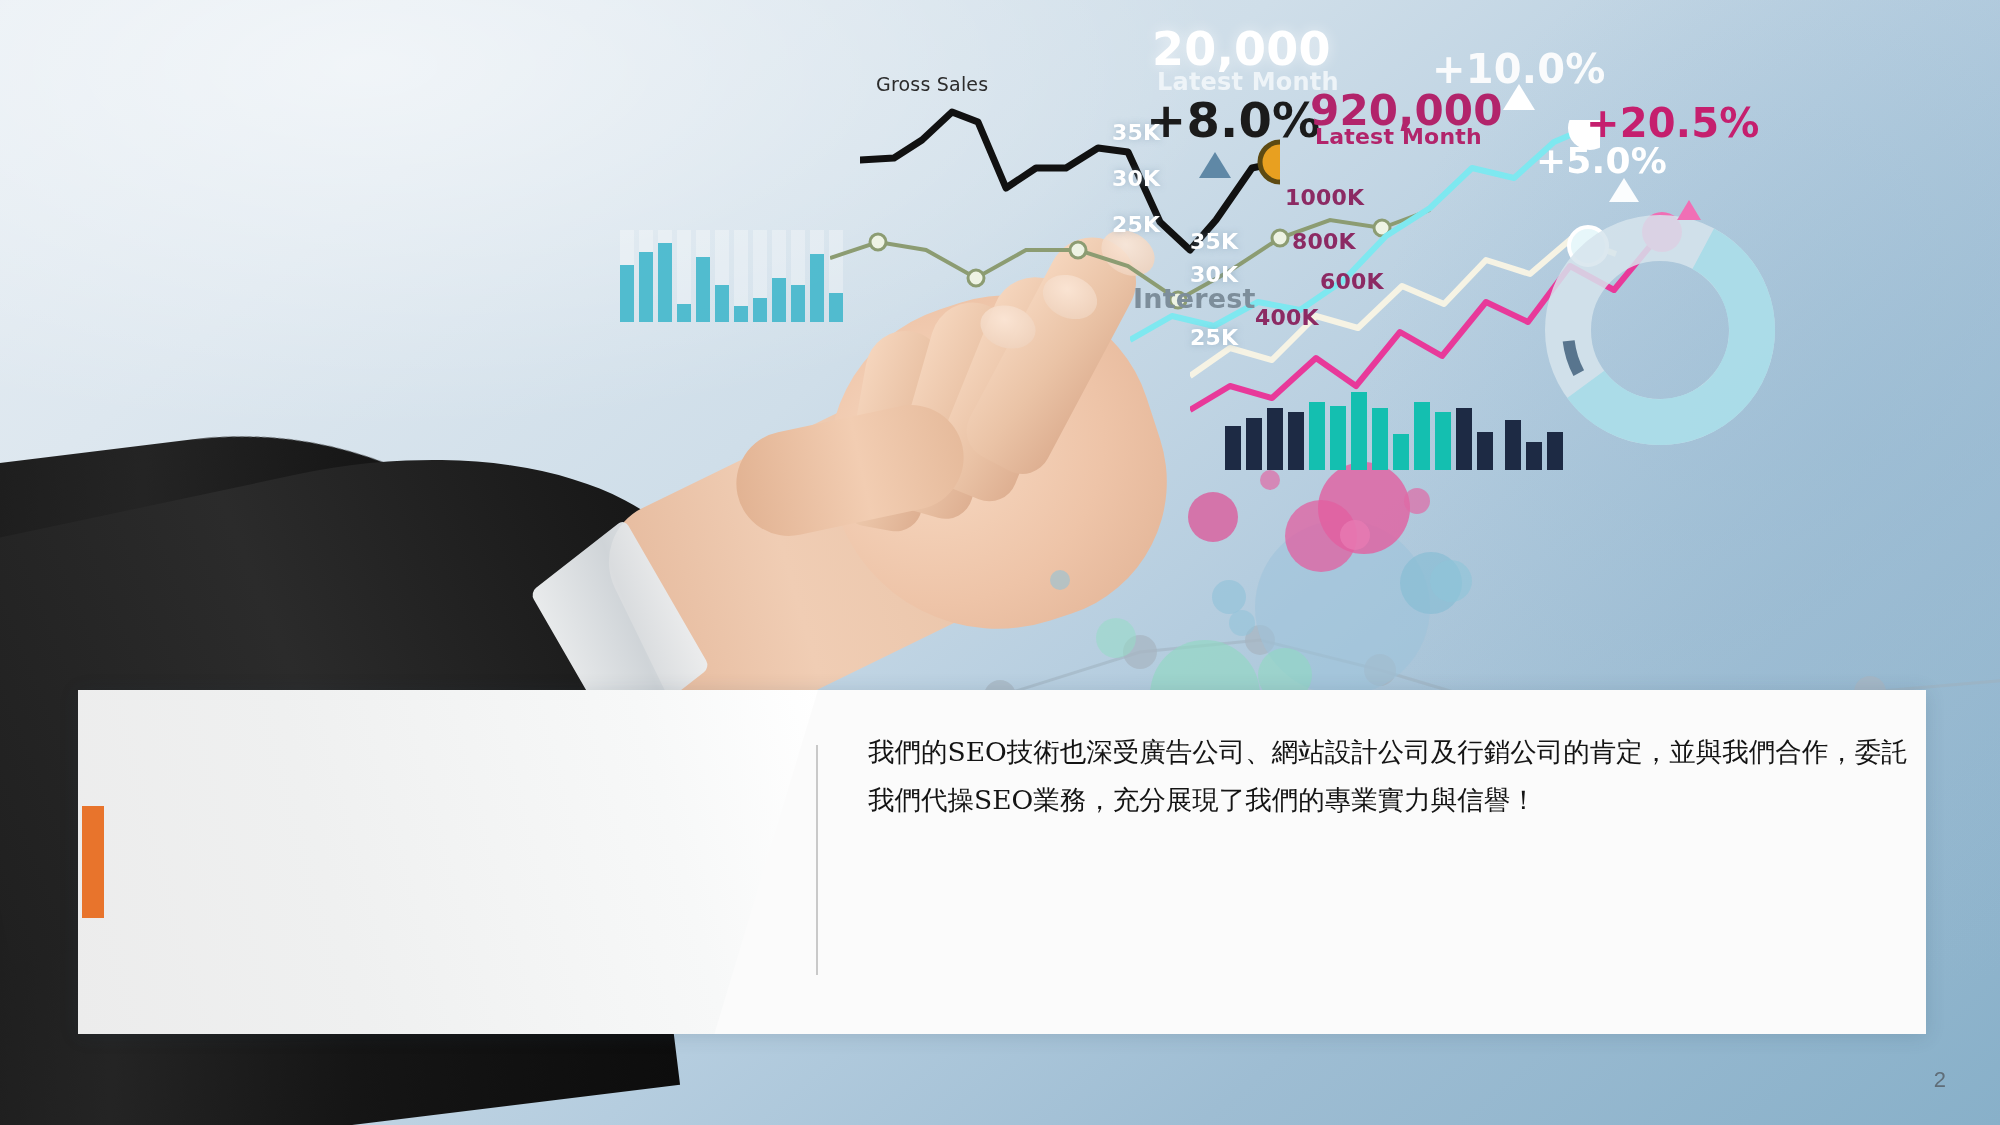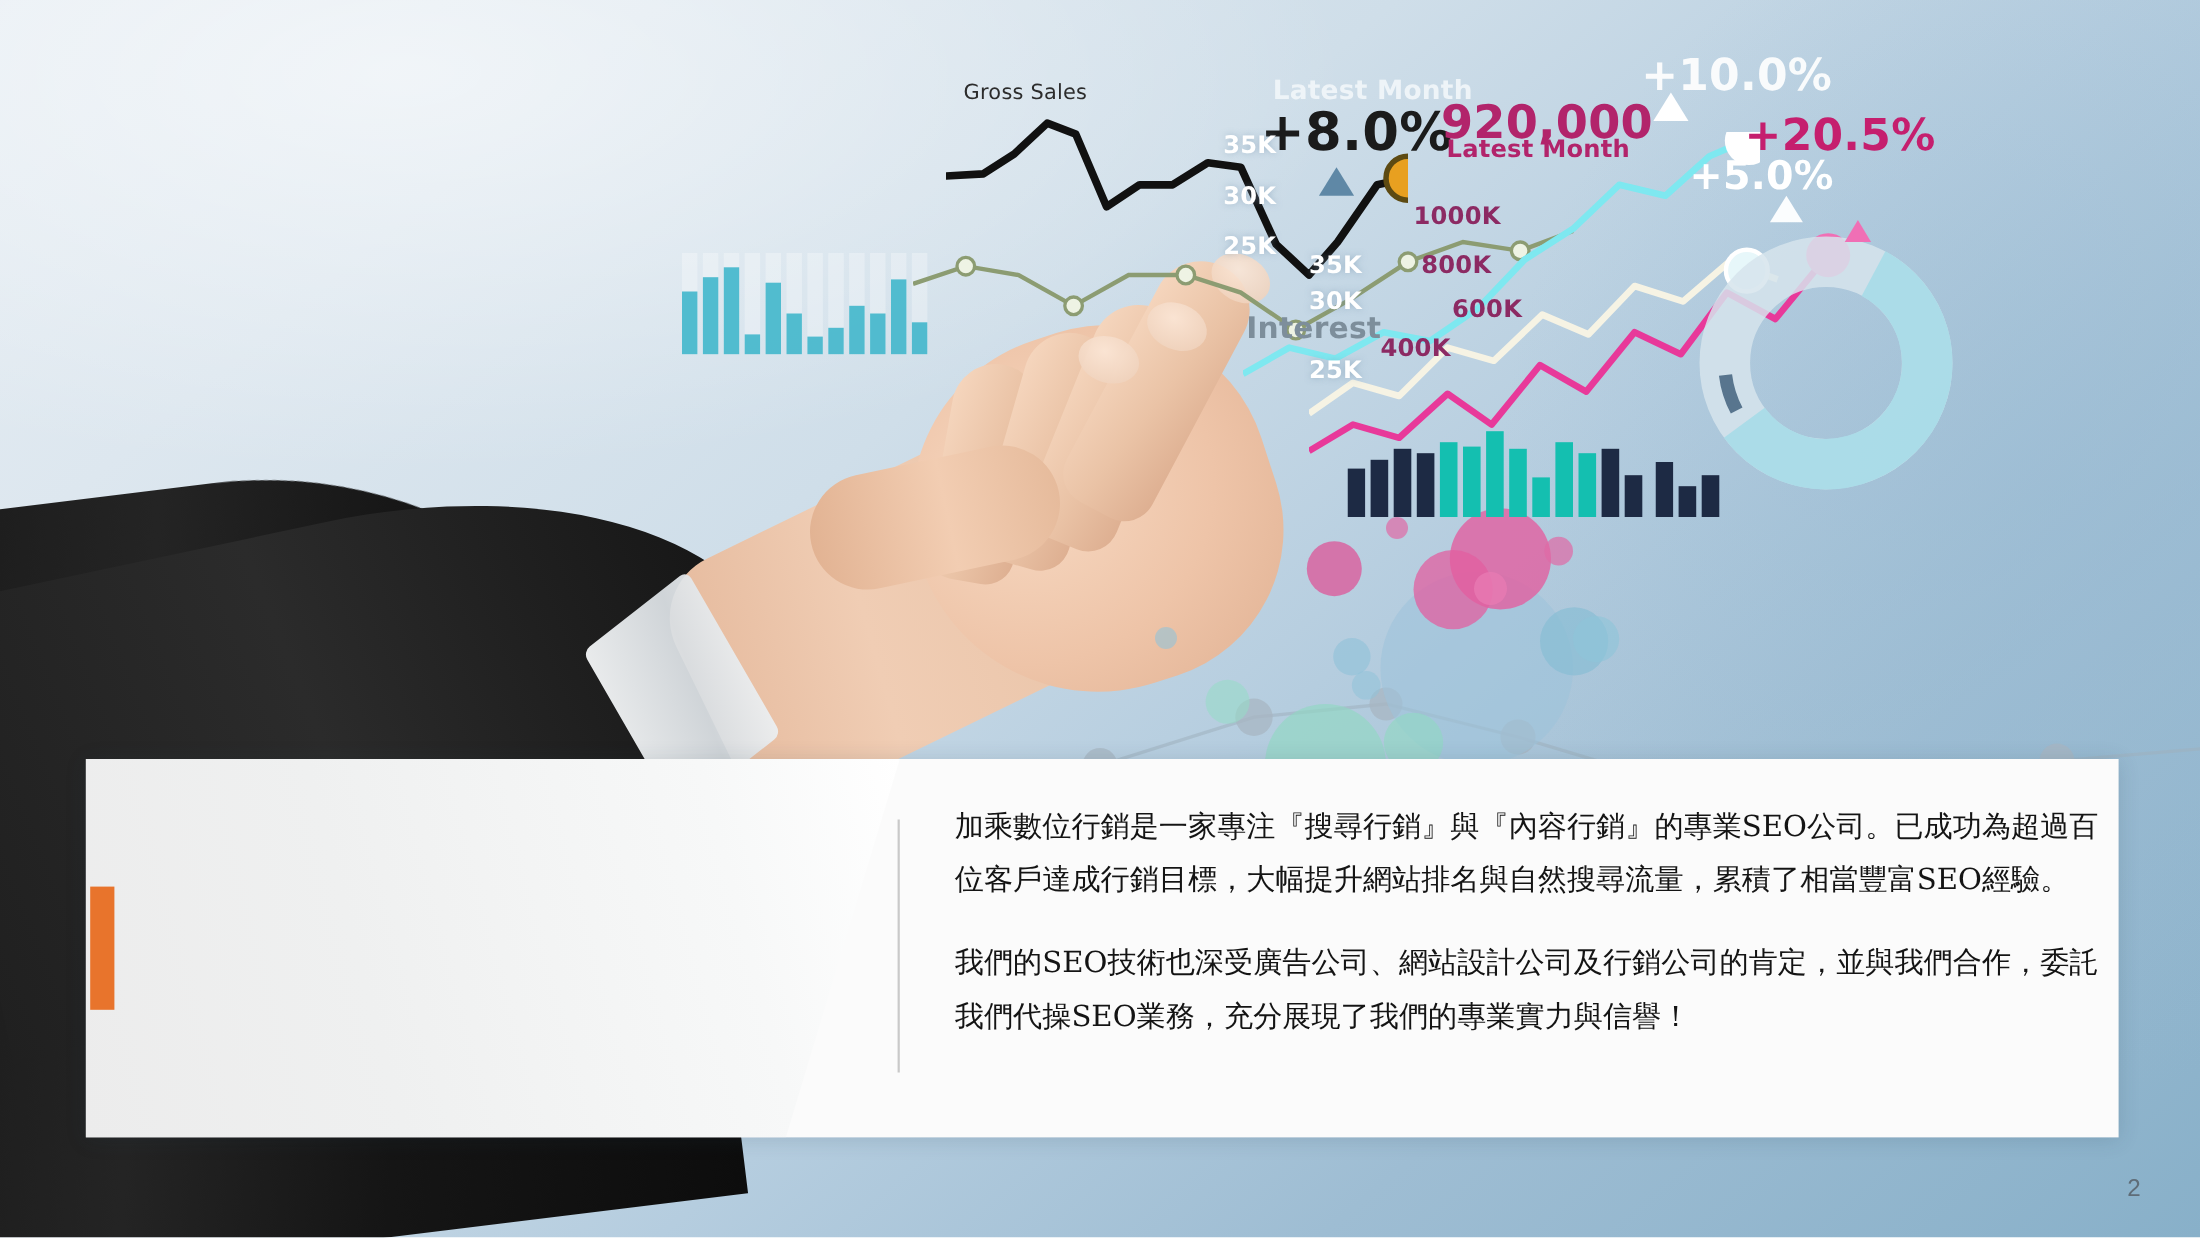--- a/index.html
+++ b/index.html
@@ -313,25 +313,26 @@
       <polygon points="17,2 33,28 1,28" fill="#ffffff"></polygon>
     </svg>
     <svg class="ovl" style="left:1608px;top:176px;width:32px;height:28px;">
       <polygon points="16,2 31,26 1,26" fill="#ffffff" opacity=".95"></polygon>
     </svg>
     <svg class="ovl" style="left:1676px;top:198px;width:26px;height:24px;">
       <polygon points="13,2 25,22 1,22" fill="#f06fb5"></polygon>
     </svg>
 
     <div class="ovl-label lbl-gross" style="left:876px;top:73px;">Gross Sales</div>
+    <div class="ovl-label lbl-20000" style="left:1152px;top:22px;">20,000</div>
     <div class="ovl-label lbl-latest1" style="left:1157px;top:68px;">Latest Month</div>
     <div class="ovl-label lbl-8" style="left:1146px;top:92px;">+8.0%</div>
     <div class="ovl-label lbl-920" style="left:1310px;top:86px;">920,000</div>
     <div class="ovl-label lbl-latest2" style="left:1315px;top:124px;">Latest Month</div>
-    <div class="ovl-label lbl-10" style="left:1492px;top:46px;">+10.0%</div>
+    <div class="ovl-label lbl-10" style="left:1432px;top:46px;">+10.0%</div>
     <div class="ovl-label lbl-205" style="left:1586px;top:100px;">+20.5%</div>
     <div class="ovl-label lbl-5" style="left:1536px;top:140px;">+5.0%</div>
 
     <div class="ovl-label lbl-axis-w" style="left:1112px;top:120px;">35K</div>
     <div class="ovl-label lbl-axis-w" style="left:1112px;top:166px;">30K</div>
     <div class="ovl-label lbl-axis-w" style="left:1112px;top:212px;">25K</div>
     <div class="ovl-label lbl-axis-w" style="left:1190px;top:229px;">35K</div>
     <div class="ovl-label lbl-axis-w" style="left:1190px;top:262px;">30K</div>
     <div class="ovl-label lbl-axis-w" style="left:1190px;top:325px;">25K</div>
     <div class="ovl-label lbl-interest" style="left:1133px;top:283px;">Interest</div>
@@ -343,19 +344,18 @@
   </div>
 
   <div id="content-card"></div>
   <div id="title-plate"></div>
   <div id="accent-bar"></div>
 
 
   <div id="divider"></div>
 
   <div id="body-text">
-    <p>加乘數位行銷是一家專注『搜尋行銷』與『內容行銷』的專業SEO公司。已成功為超過百位客戶達成行銷目標，大幅提升網站排名與自然搜尋流量，累積了相當豐富SEO經驗。</p>
     <p>我們的SEO技術也深受廣告公司、網站設計公司及行銷公司的肯定，並與我們合作，委託我們代操SEO業務，充分展現了我們的專業實力與信譽！</p>
   </div>
 
   <div id="page-number">2</div>
 
 </div>
 
 </body></html>

